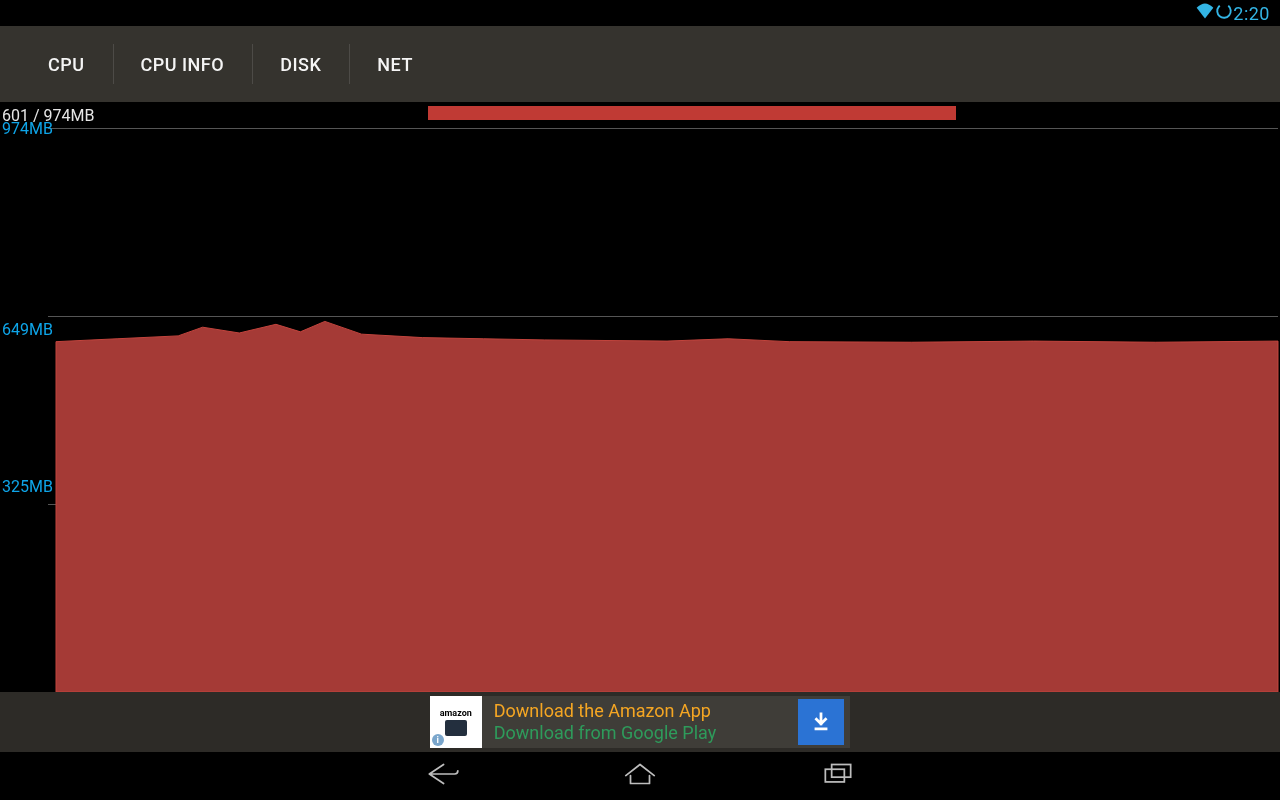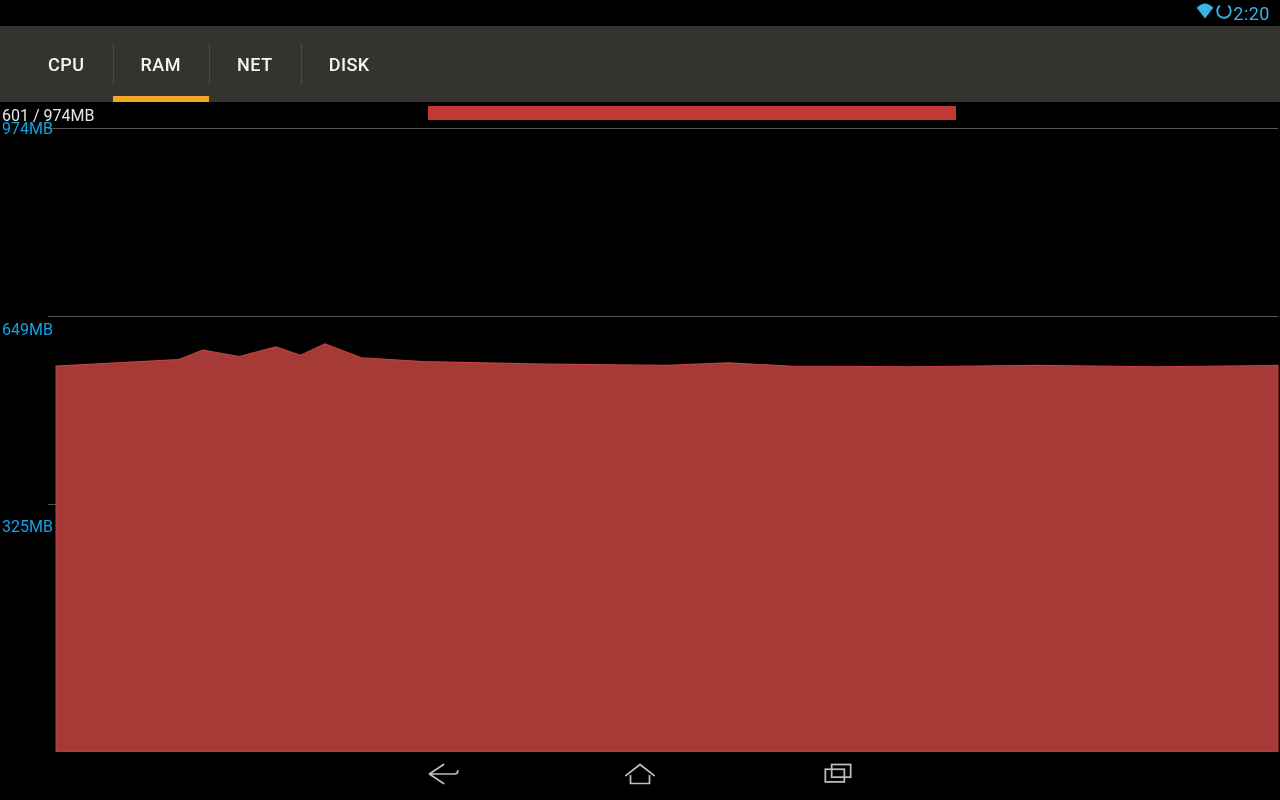--- a/index.html
+++ b/index.html
@@ -68,53 +68,72 @@
           <circle cx="12" cy="12" r="9" fill="none" stroke="#33b5e5" stroke-width="2.5" stroke-dasharray="44 12" transform="rotate(-50 12 12)"></circle>
         </svg>
     </span>
     <span class="clock">2:20</span>
   </div>
 
   <div class="tab-bar">
     <div class="tab">
         <span>CPU</span>
       </div>
-    <div class="tab active">
-        <span>RAM</span>
+    <div class="tab">
+        <span>CPU INFO</span>
+      </div>
+    <div class="tab">
+        <span>DISK</span>
       </div>
     <div class="tab">
         <span>NET</span>
-      </div>
-    <div class="tab">
-        <span>DISK</span>
       </div>
   </div>
 
   <div class="chart-wrap">
     <div class="chart-canvas" id="chartCanvas">
 
       <div class="usage-row">
         <span class="usage-label">601 / 974MB</span>
         <div class="usage-bar-track">
           <div class="usage-bar-fill" id="usageFill" style="width: 62%;"></div>
         </div>
       </div>
 
     <div class="gridline" style="top: 401.807px;"></div>
-        <div class="axis-label" style="top: 424px;">325MB</div>
+        <div class="axis-label" style="top: 384px;">325MB</div>
         <div class="gridline" style="top: 214.193px;"></div>
         <div class="axis-label" style="top: 227px;">649MB</div>
         <div class="gridline" style="top: 26px;"></div>
         <div class="axis-label" style="top: 26px;">974MB</div>
         <svg viewBox="0 0 1280 590" preserveAspectRatio="none" style="position: absolute; left: 0px; top: 0px; width: 100%; height: 100%;">
           <path d="M56 239.67145790554417 L117.1 236.77618069815193 L178.2 233.88090349075978 L202.64 225.19507186858317 L239.29999999999998 230.98562628336757 L275.96 222.29979466119096 L300.4 229.8275154004107 L324.84 219.40451745379877 L361.5 232.14373716632443 L422.59999999999997 235.61806981519507 L483.7 236.77618069815193 L544.8 237.9342915811088 L667 239.09240246406574 L728.1 236.77618069815193 L789.1999999999999 239.67145790554417 L911.4 240.2505133470226 L1033.6 239.09240246406574 L1155.8 240.2505133470226 L1278 239.09240246406574 L1278 590 L56 590 Z" fill="#a53a36" stroke="#c2443d" stroke-width="1"></path>
         </svg>
       </div>
   </div>
 
+  <div class="ad-strip">
+    <div class="ad-card">
+      <div class="ad-icon">
+        <span class="amazon-text">amazon</span>
+        <div class="cart"></div>
+        <div class="info">i</div>
+      </div>
+      <div class="ad-text">
+        <span class="ad-title">Download the Amazon App</span>
+        <span class="ad-sub">Download from Google Play</span>
+      </div>
+      <div class="ad-dl-btn">
+        <svg viewBox="0 0 24 24">
+            <path d="M12 3 V14 M12 14 L7 9 M12 14 L17 9" stroke="#fff" stroke-width="3" fill="none" stroke-linecap="square"></path>
+            <rect x="5" y="18" width="14" height="3" fill="#fff"></rect>
+          </svg>
+      </div>
+    </div>
+  </div>
 
   <div class="nav-bar">
     <div class="nav-btn">
       <svg viewBox="0 0 48 32">
           <path d="M26 4 L8 16 L26 28 M8 16 H40 Q44 16 44 12" stroke="#bdbdbd" stroke-width="2.2" fill="none" stroke-linejoin="round" stroke-linecap="round"></path>
         </svg>
     </div>
     <div class="nav-btn">
       <svg viewBox="0 0 48 32">
           <path d="M6 18 L24 4 L42 18 M12 18 V28 H36 V18" stroke="#bdbdbd" stroke-width="2.2" fill="none" stroke-linejoin="round" stroke-linecap="round"></path>

